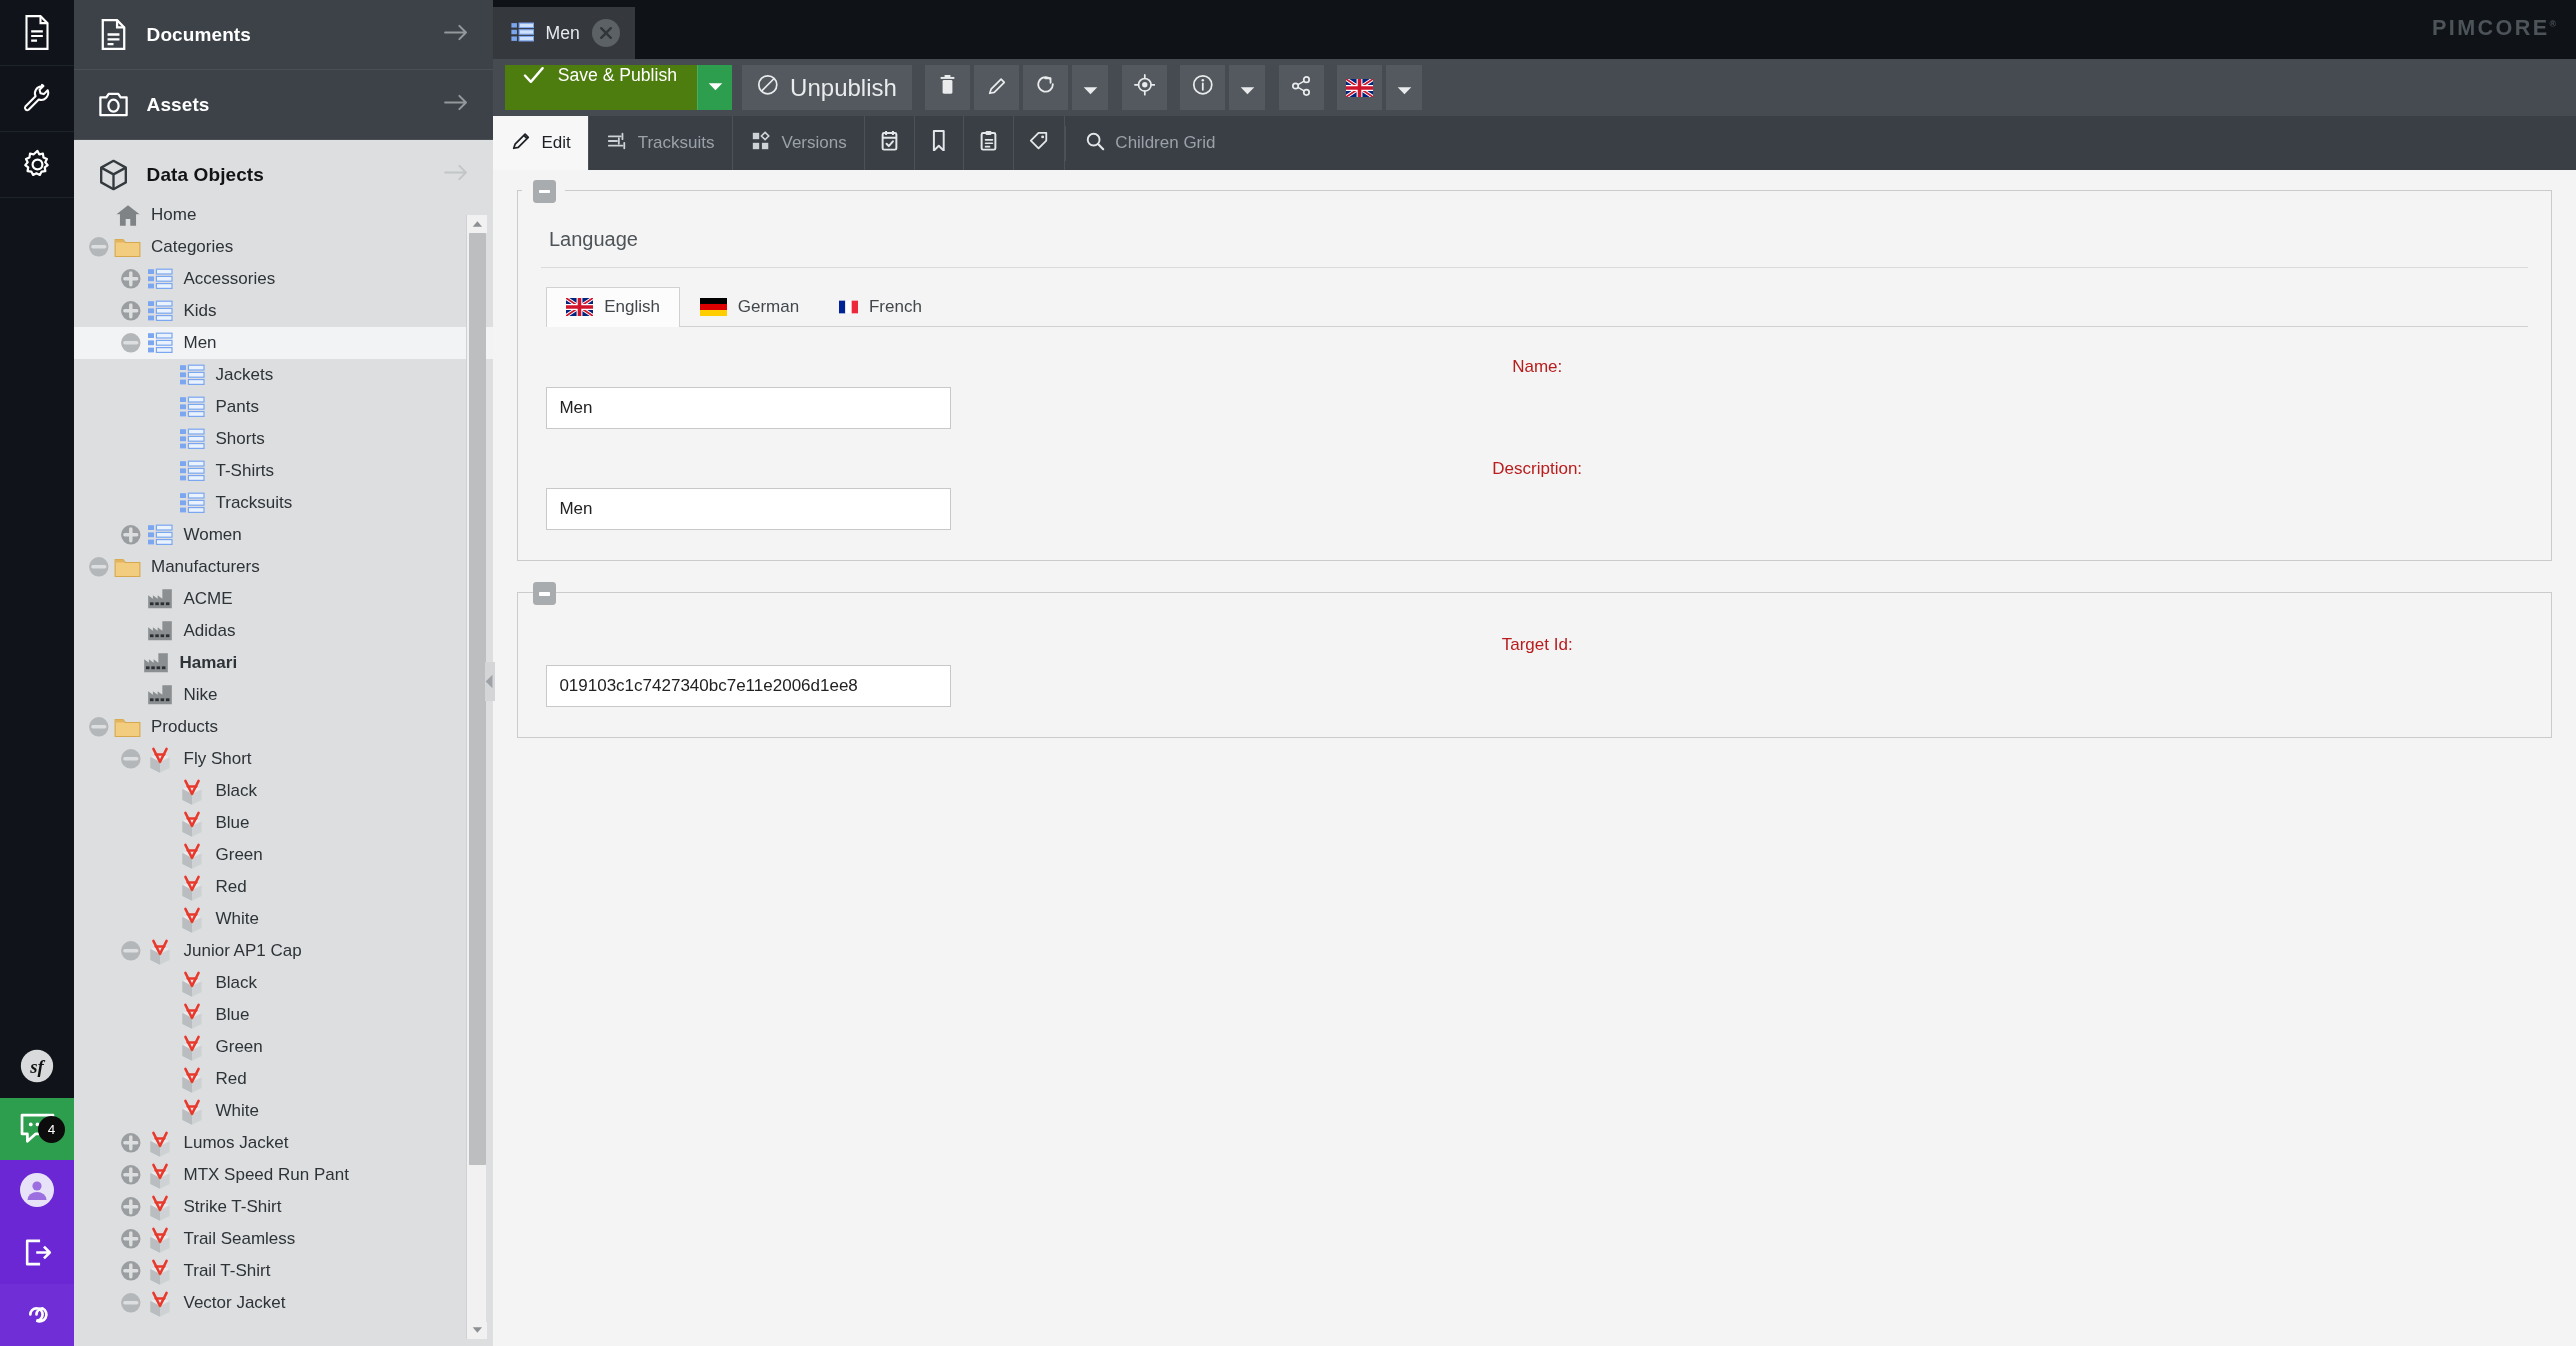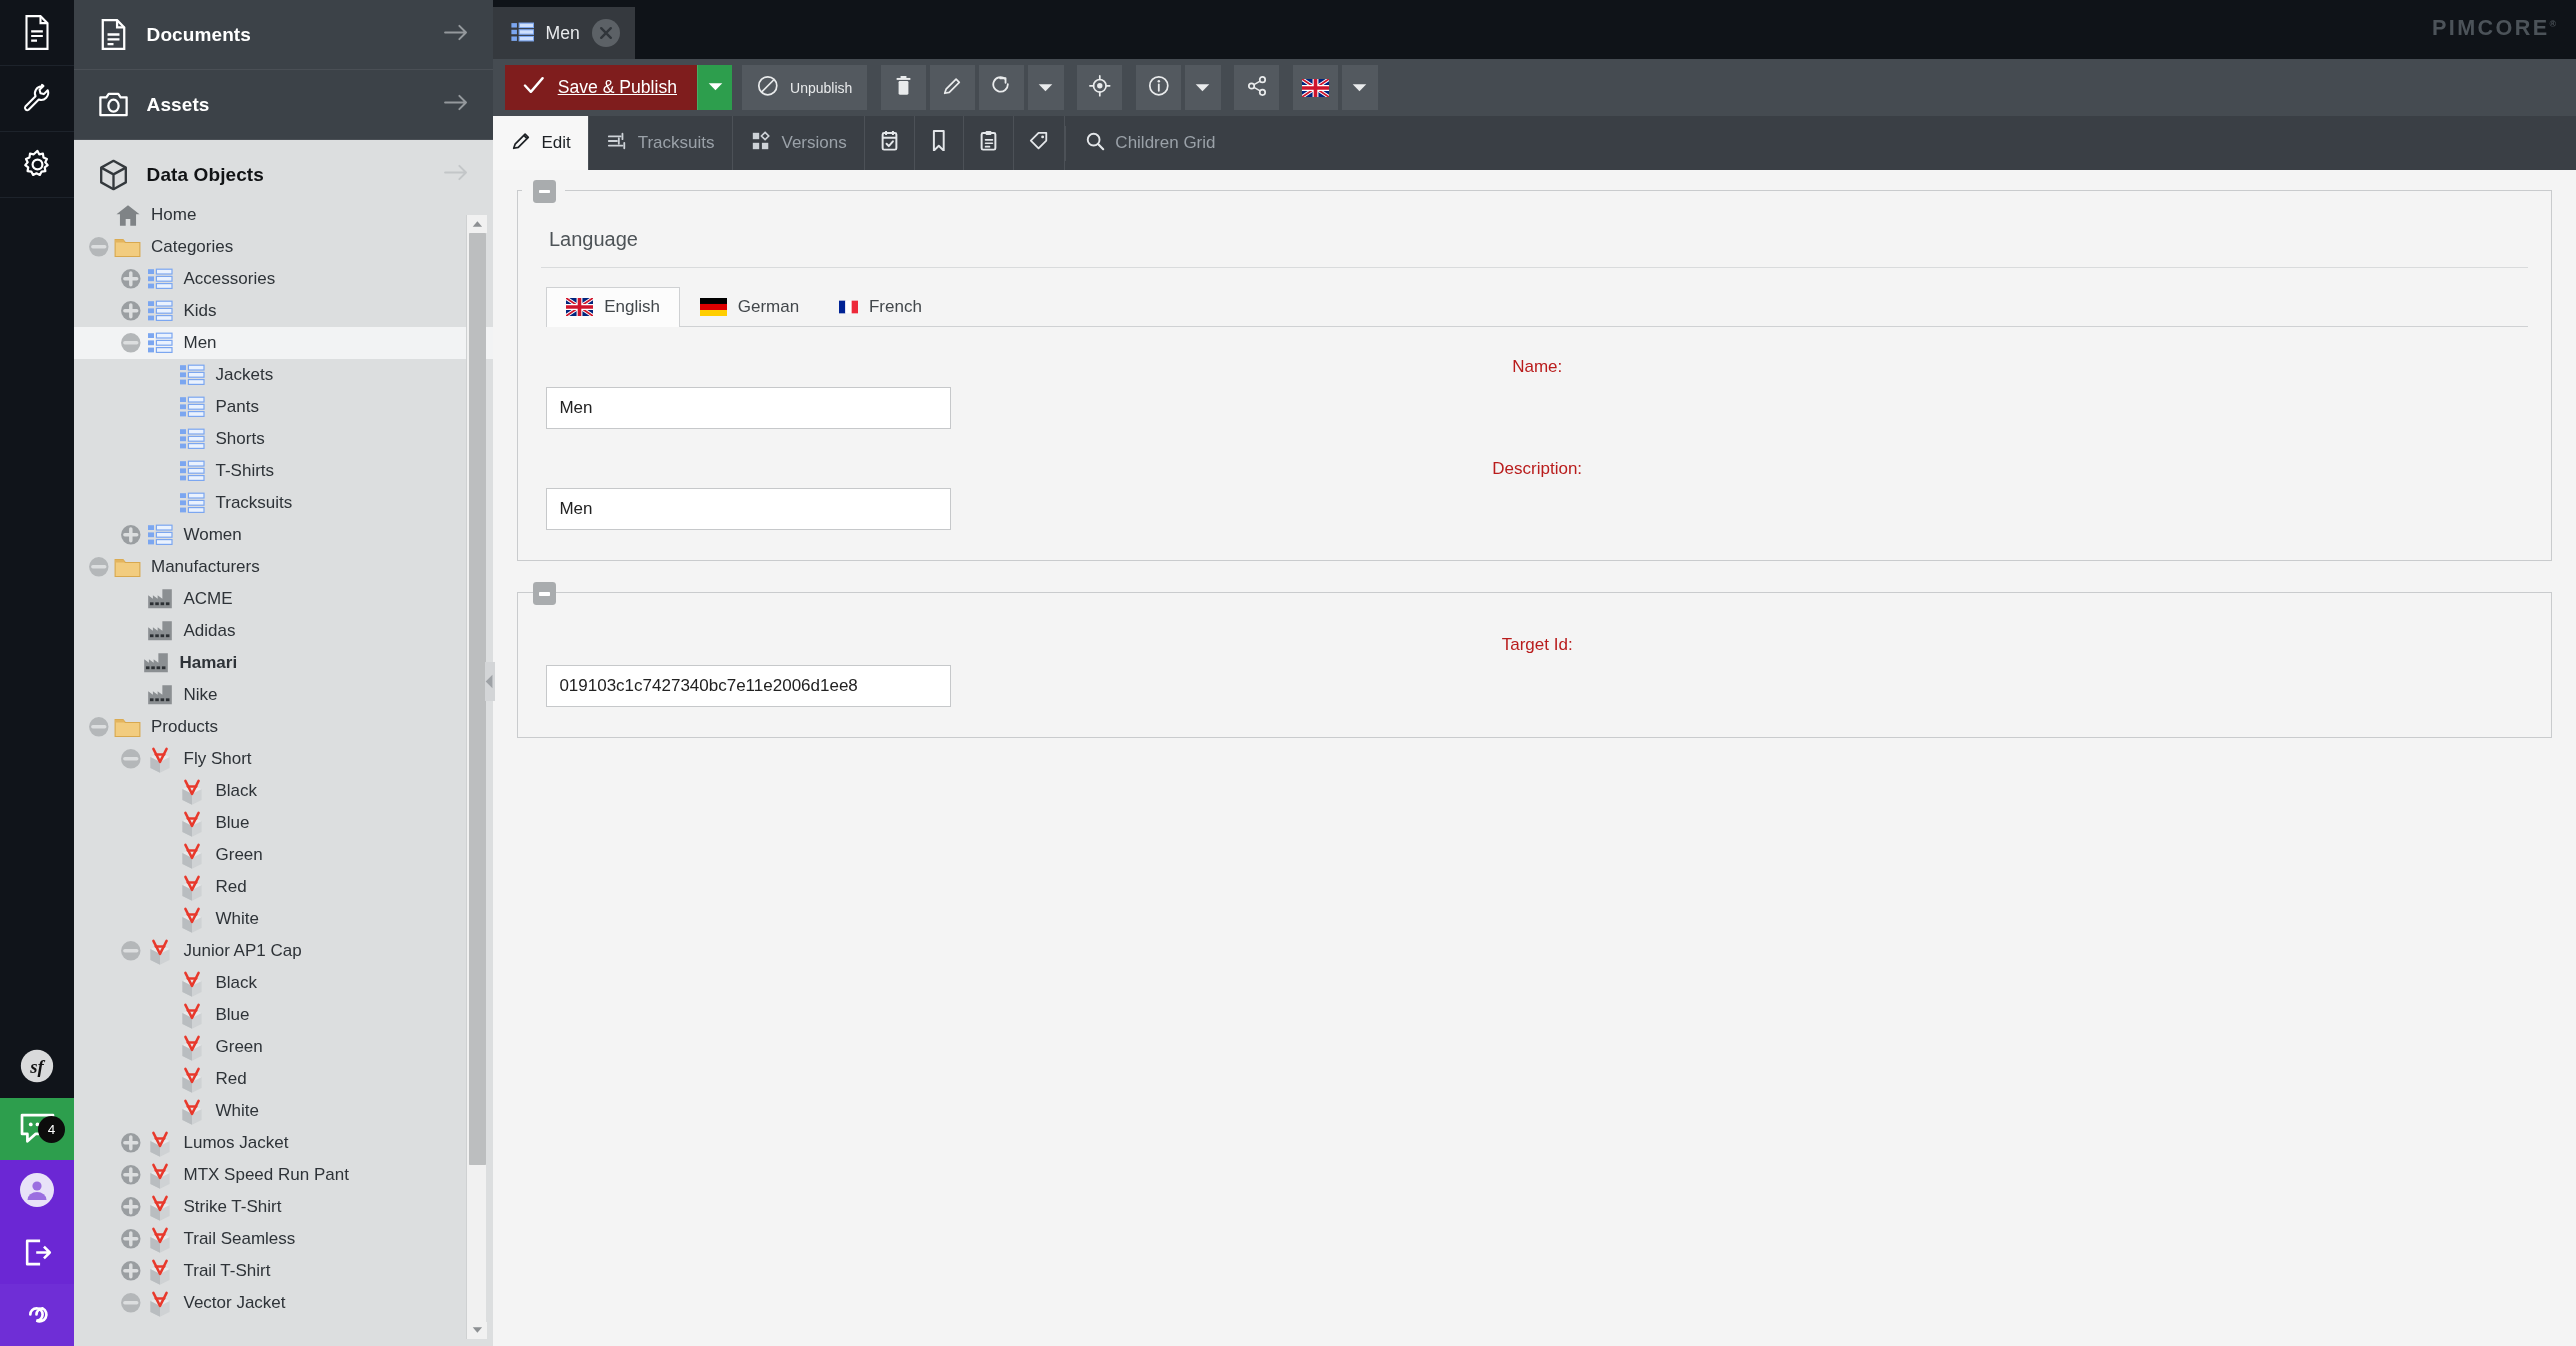--- a/index.html
+++ b/index.html
@@ -104,30 +104,30 @@
     width:28px; height:28px; border-radius:14px; background:#5c6166;
     display:flex; align-items:center; justify-content:center;
   }
 
   #toolbar {
     position:absolute; left:0; top:59px; right:0; height:57px; background:#454b51;
     display:flex; align-items:center; padding-left:12px; gap:0;
   }
   .tb-split { display:flex; align-items:center; height:45px; margin-right:9.5px; }
   .tb-primary {
-    background:#7f1d1d; display:flex; align-items:center; height:45px;
-    padding:0 20px 0 17.6px; gap:13.5px; color:#fff; font-size:17.6px;text-decoration:underline;
+    background:#4d7c0f; display:flex; height:45px;
+    padding:0 20px 0 17.6px; gap:13.5px; color:#fff; font-size:17.6px;
   }
   .tb-primary-arrow {
     background:#2d9e4d; width:35px; height:45px; display:flex; align-items:center;
     justify-content:center; border-left:0.7px solid #48ac66;
   }
   .tb-btn {
     height:45px; background:#53595f; display:flex; align-items:center;
-    justify-content:center; padding:0 15px; gap:12px; color:#e9ebec; font-size:14px;
+    justify-content:center; padding:0 15px; gap:12px; color:#e9ebec; font-size:24px;
     margin-right:4px;
   }
   .tb-btn.icon-only { width:45px; padding:0; }
   .tb-btn.narrow { width:36px; padding:0; }
   .tb-gap { width:9.5px; }
 
   #subtabs {
     position:absolute; left:0; top:116px; right:0; height:54px; background:#3a3f45;
     display:flex; align-items:stretch;
   }

